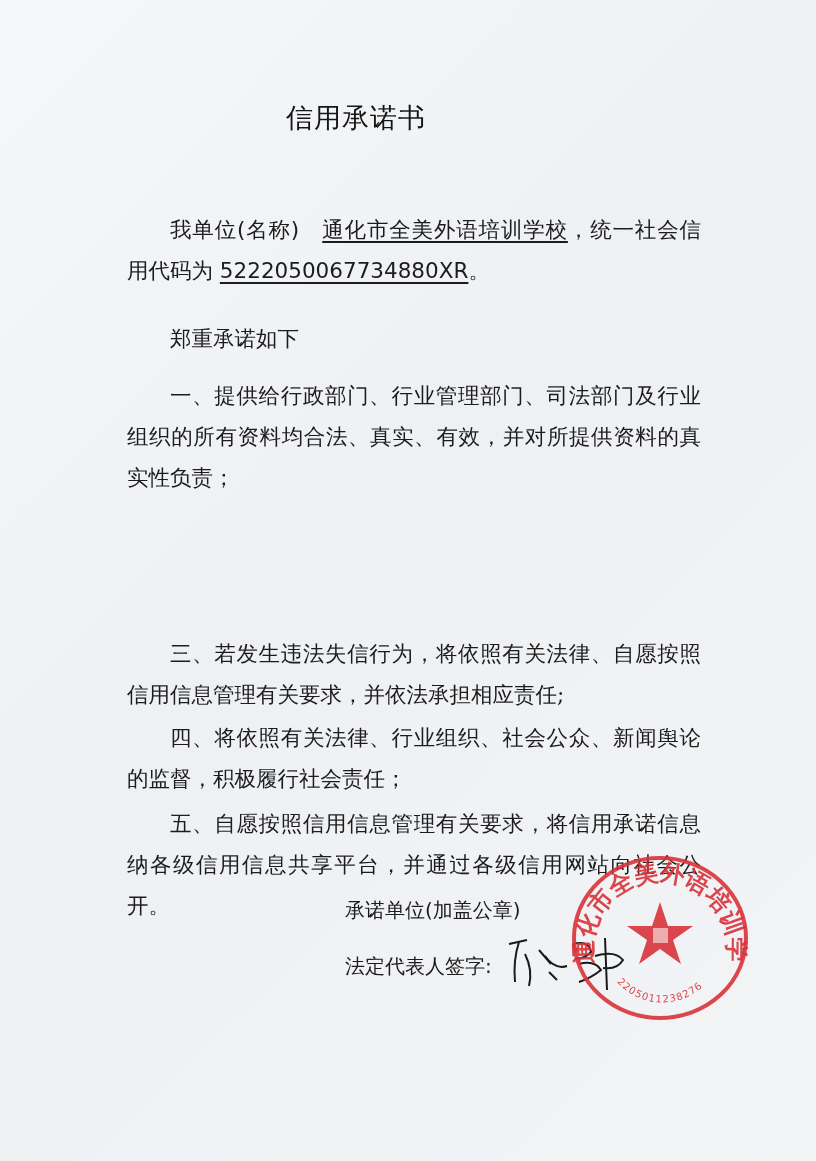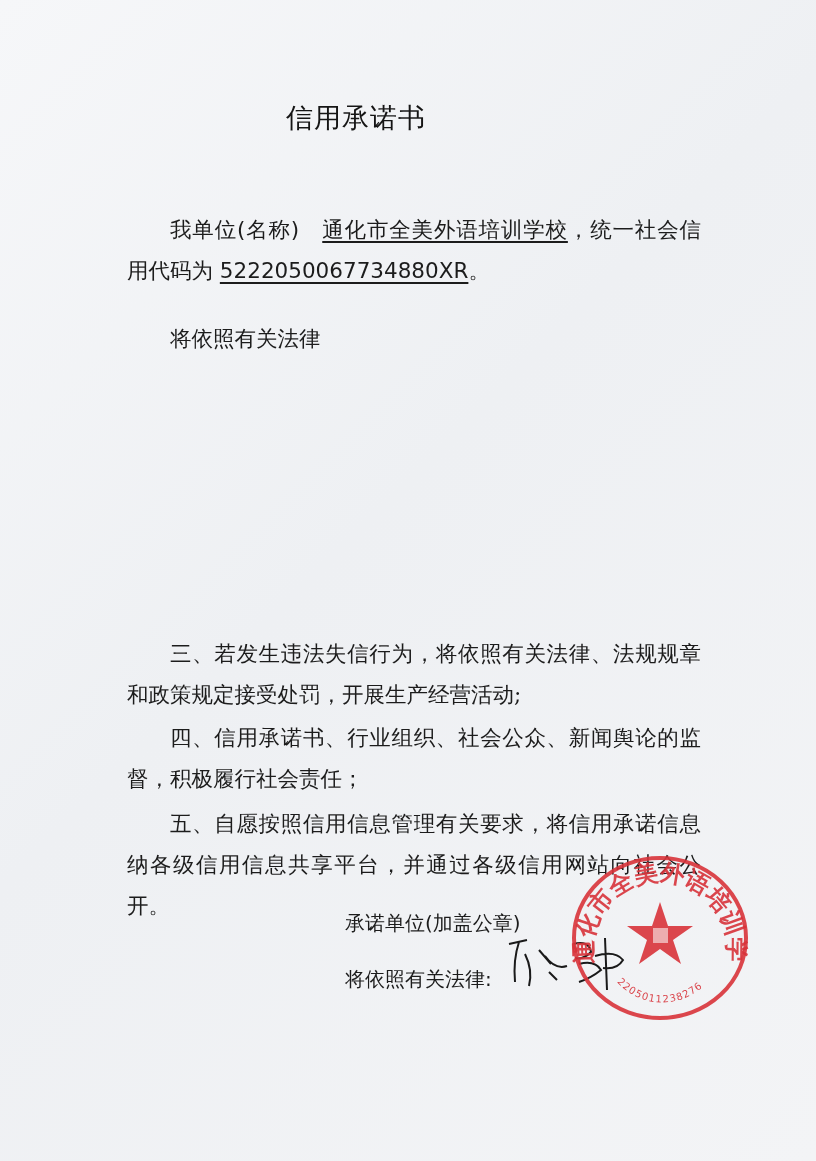--- a/index.html
+++ b/index.html
@@ -25,44 +25,44 @@
     position: absolute; left: 127px; width: 574px;
     font-size: 21.5px; line-height: 41px;
     text-align: justify;
     text-indent: 43px;
   }
   .sans { font-family: "DejaVu Sans", "Liberation Sans", sans-serif; }
   .u { text-decoration: underline; text-underline-offset: 4px; }
   .center-line {
     position: absolute; font-family: "DejaVu Sans", "Liberation Sans", sans-serif;
     font-size: 20px;
-    margin-top: 13px;
   }
   .stamp {
     position: absolute; left: 567px; top: 850px; width: 184px; height: 170px;
   }
   .sig { position: absolute; left: 505px; top: 930px; width: 130px; height: 65px; }
 </style>
 </head>
 <body>
 
 <div class="page">
 
   <div class="title">信用承诺书</div>
 
   <div class="para sans" style="top:209px;"><span>我单位(名称)</span>&nbsp;&nbsp;&nbsp;<span class="u">通化市全美外语培训学校</span><span>，统一社会信用代码为 </span><span class="u">5222050067734880XR</span><span>。</span></div>
 
-  <div class="para" style="top:318px;">将依照有关法律</div>
+  <div class="para" style="top:318px;">郑重承诺如下</div>
 
-  <div class="para" style="top:633px;">三、若发生违法失信行为，将依照有关法律、法规规章和政策规定接受处罚，开展生产经营活动;</div>
-  <div class="para" style="top:717px;">四、信用承诺书、行业组织、社会公众、新闻舆论的监督，积极履行社会责任；</div>
+  <div class="para" style="top:375px;">一、提供给行政部门、行业管理部门、司法部门及行业组织的所有资料均合法、真实、有效，并对所提供资料的真实性负责；</div>
+  <div class="para" style="top:633px;">三、若发生违法失信行为，将依照有关法律、自愿按照信用信息管理有关要求，并依法承担相应责任;</div>
+  <div class="para" style="top:717px;">四、将依照有关法律、行业组织、社会公众、新闻舆论的监督，积极履行社会责任；</div>
   <div class="para" style="top:803px;">五、自愿按照信用信息管理有关要求，将信用承诺信息纳各级信用信息共享平台，并通过各级信用网站向社会公开。</div>
 
   <div class="center-line" style="left:345px; top:897px;">承诺单位(加盖公章)</div>
-  <div class="center-line" style="left:345px; top:953px;">将依照有关法律:</div>
+  <div class="center-line" style="left:345px; top:953px;">法定代表人签字:</div>
 
   <svg class="sig" viewBox="0 0 130 65">
     <path d="M4 14 L22 10 M14 12 Q8 30 10 52 M20 24 Q28 40 24 56" stroke="#1a1a1a" stroke-width="2" fill="none"></path>
     <path d="M34 20 L46 34 M40 26 Q50 40 62 36 M44 42 L52 50" stroke="#1a1a1a" stroke-width="2" fill="none"></path>
     <path d="M68 14 Q84 10 86 22 Q78 30 70 28 M74 34 Q90 30 96 40 Q86 48 74 52 M100 8 L102 60 M90 26 Q110 20 118 30 Q112 40 98 38" stroke="#1a1a1a" stroke-width="2" fill="none"></path>
   </svg>
 
   <svg class="stamp" viewBox="0 0 184 170">
     <defs>
       <path id="topArc" d="M 28 118 A 68 68 0 1 1 160 112"></path>

